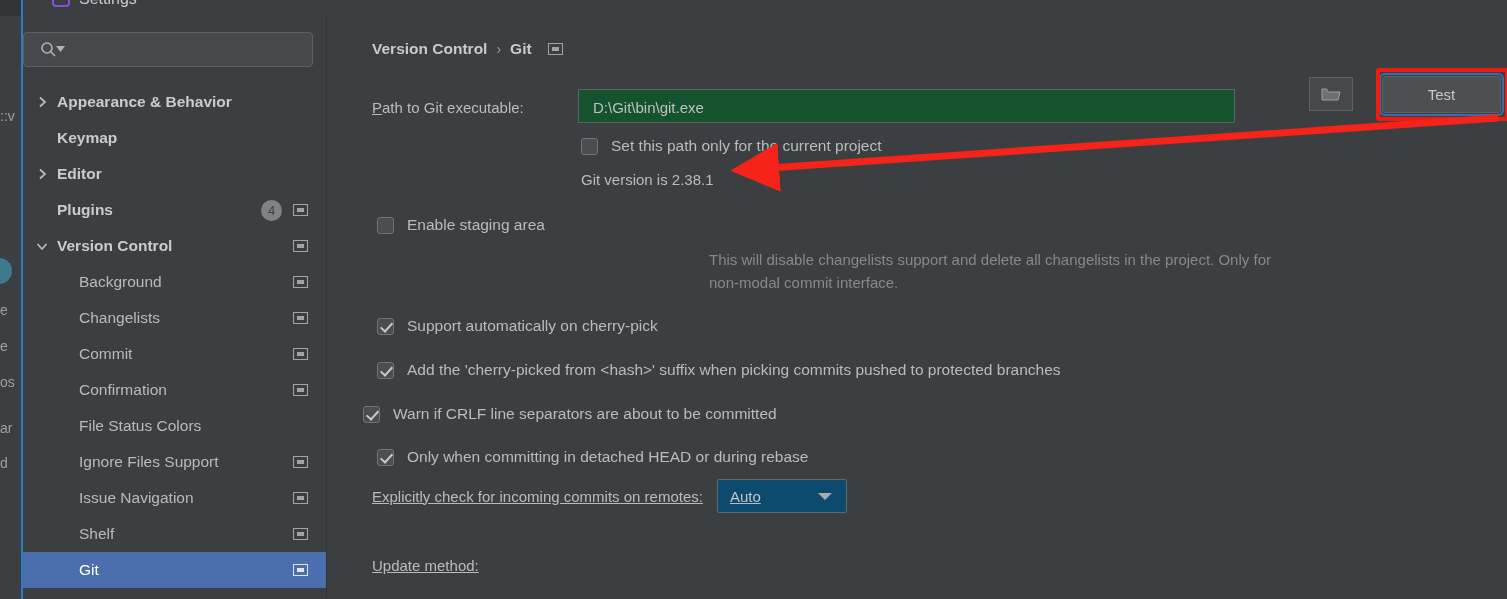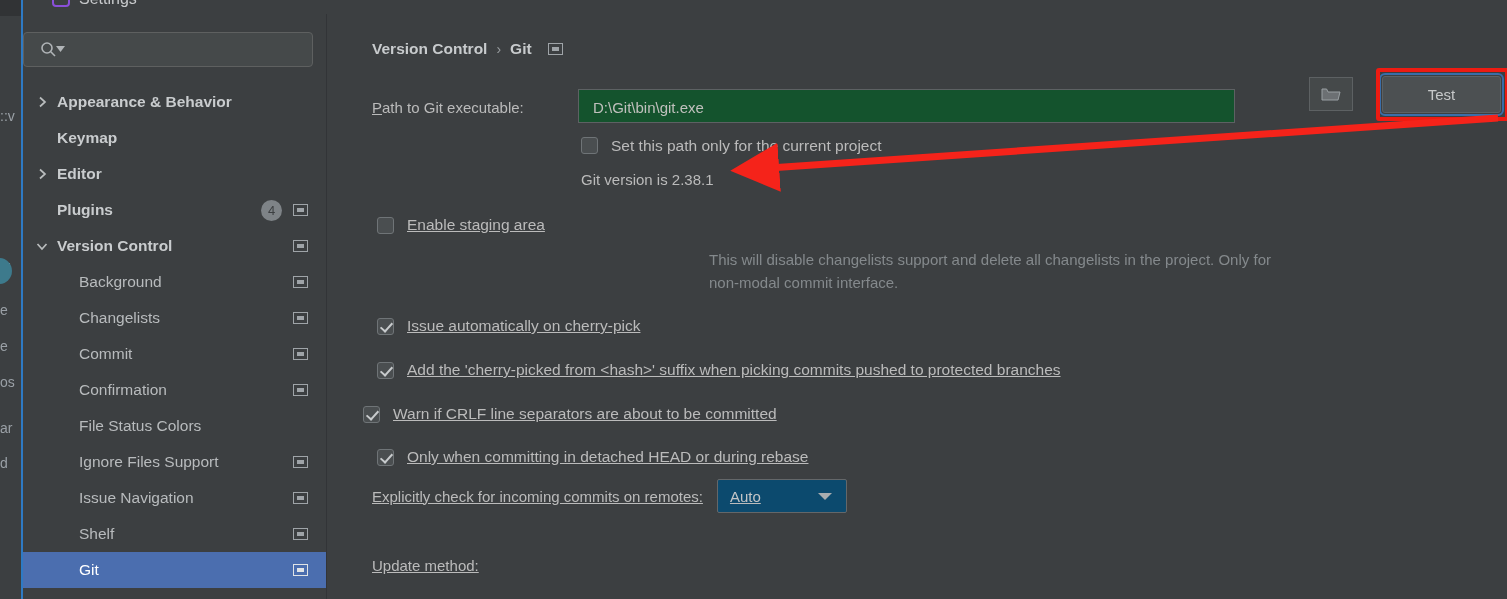--- a/index.html
+++ b/index.html
@@ -275,21 +275,21 @@
     box-sizing: border-box;
     border: 4px solid #ee1b12;
     border-radius: 3px;
     pointer-events: none;
   }
 
   
   #path-cb-row {
     position: absolute;
     left: 254px; top: 123px;
-    display: flex; align-items: flex-start;
+    display: flex; align-items: flex-end;
   }
   #git-version {
     position: absolute;
     left: 254px; top: 157px;
     font-size: 15px;
     color: #bbbbbb;
     white-space: nowrap;
   }
 
   
@@ -308,21 +308,20 @@
     left: 5px; top: 1px;
     width: 5px; height: 10px;
     border: solid #c8cbcd;
     border-width: 0 2px 2px 0;
     transform: rotate(42deg);
   }
   .cbrow {
     position: absolute;
     display: flex;
     align-items: center;
-    text-decoration: underline;
   }
   .cbrow .ctext {
     margin-left: 13px;
     font-size: 15.5px;
     color: #bbbbbb;
     white-space: nowrap;
   }
   #hint-text {
     position: absolute;
     left: 382px; top: 234px;
@@ -532,21 +531,21 @@
     <div id="git-version">Git version is 2.38.1</div>
 
     <div class="cbrow" style="left:50px;top:202px">
       <span class="cb"></span>
       <span class="ctext">Enable staging area</span>
     </div>
     <div id="hint-text">This will disable changelists support and delete all changelists in the project. Only for non-modal commit interface.</div>
 
     <div class="cbrow" style="left:50px;top:303px">
       <span class="cb checked"></span>
-      <span class="ctext">Issue automatically on cherry-pick</span>
+      <span class="ctext">Support automatically on cherry-pick</span>
     </div>
     <div class="cbrow" style="left:50px;top:347px">
       <span class="cb checked"></span>
       <span class="ctext">Add the 'cherry-picked from &lt;hash&gt;' suffix when picking commits pushed to protected branches</span>
     </div>
     <div class="cbrow" style="left:36px;top:391px">
       <span class="cb checked"></span>
       <span class="ctext">Warn if CRLF line separators are about to be committed</span>
     </div>
     <div class="cbrow" style="left:50px;top:434px">

